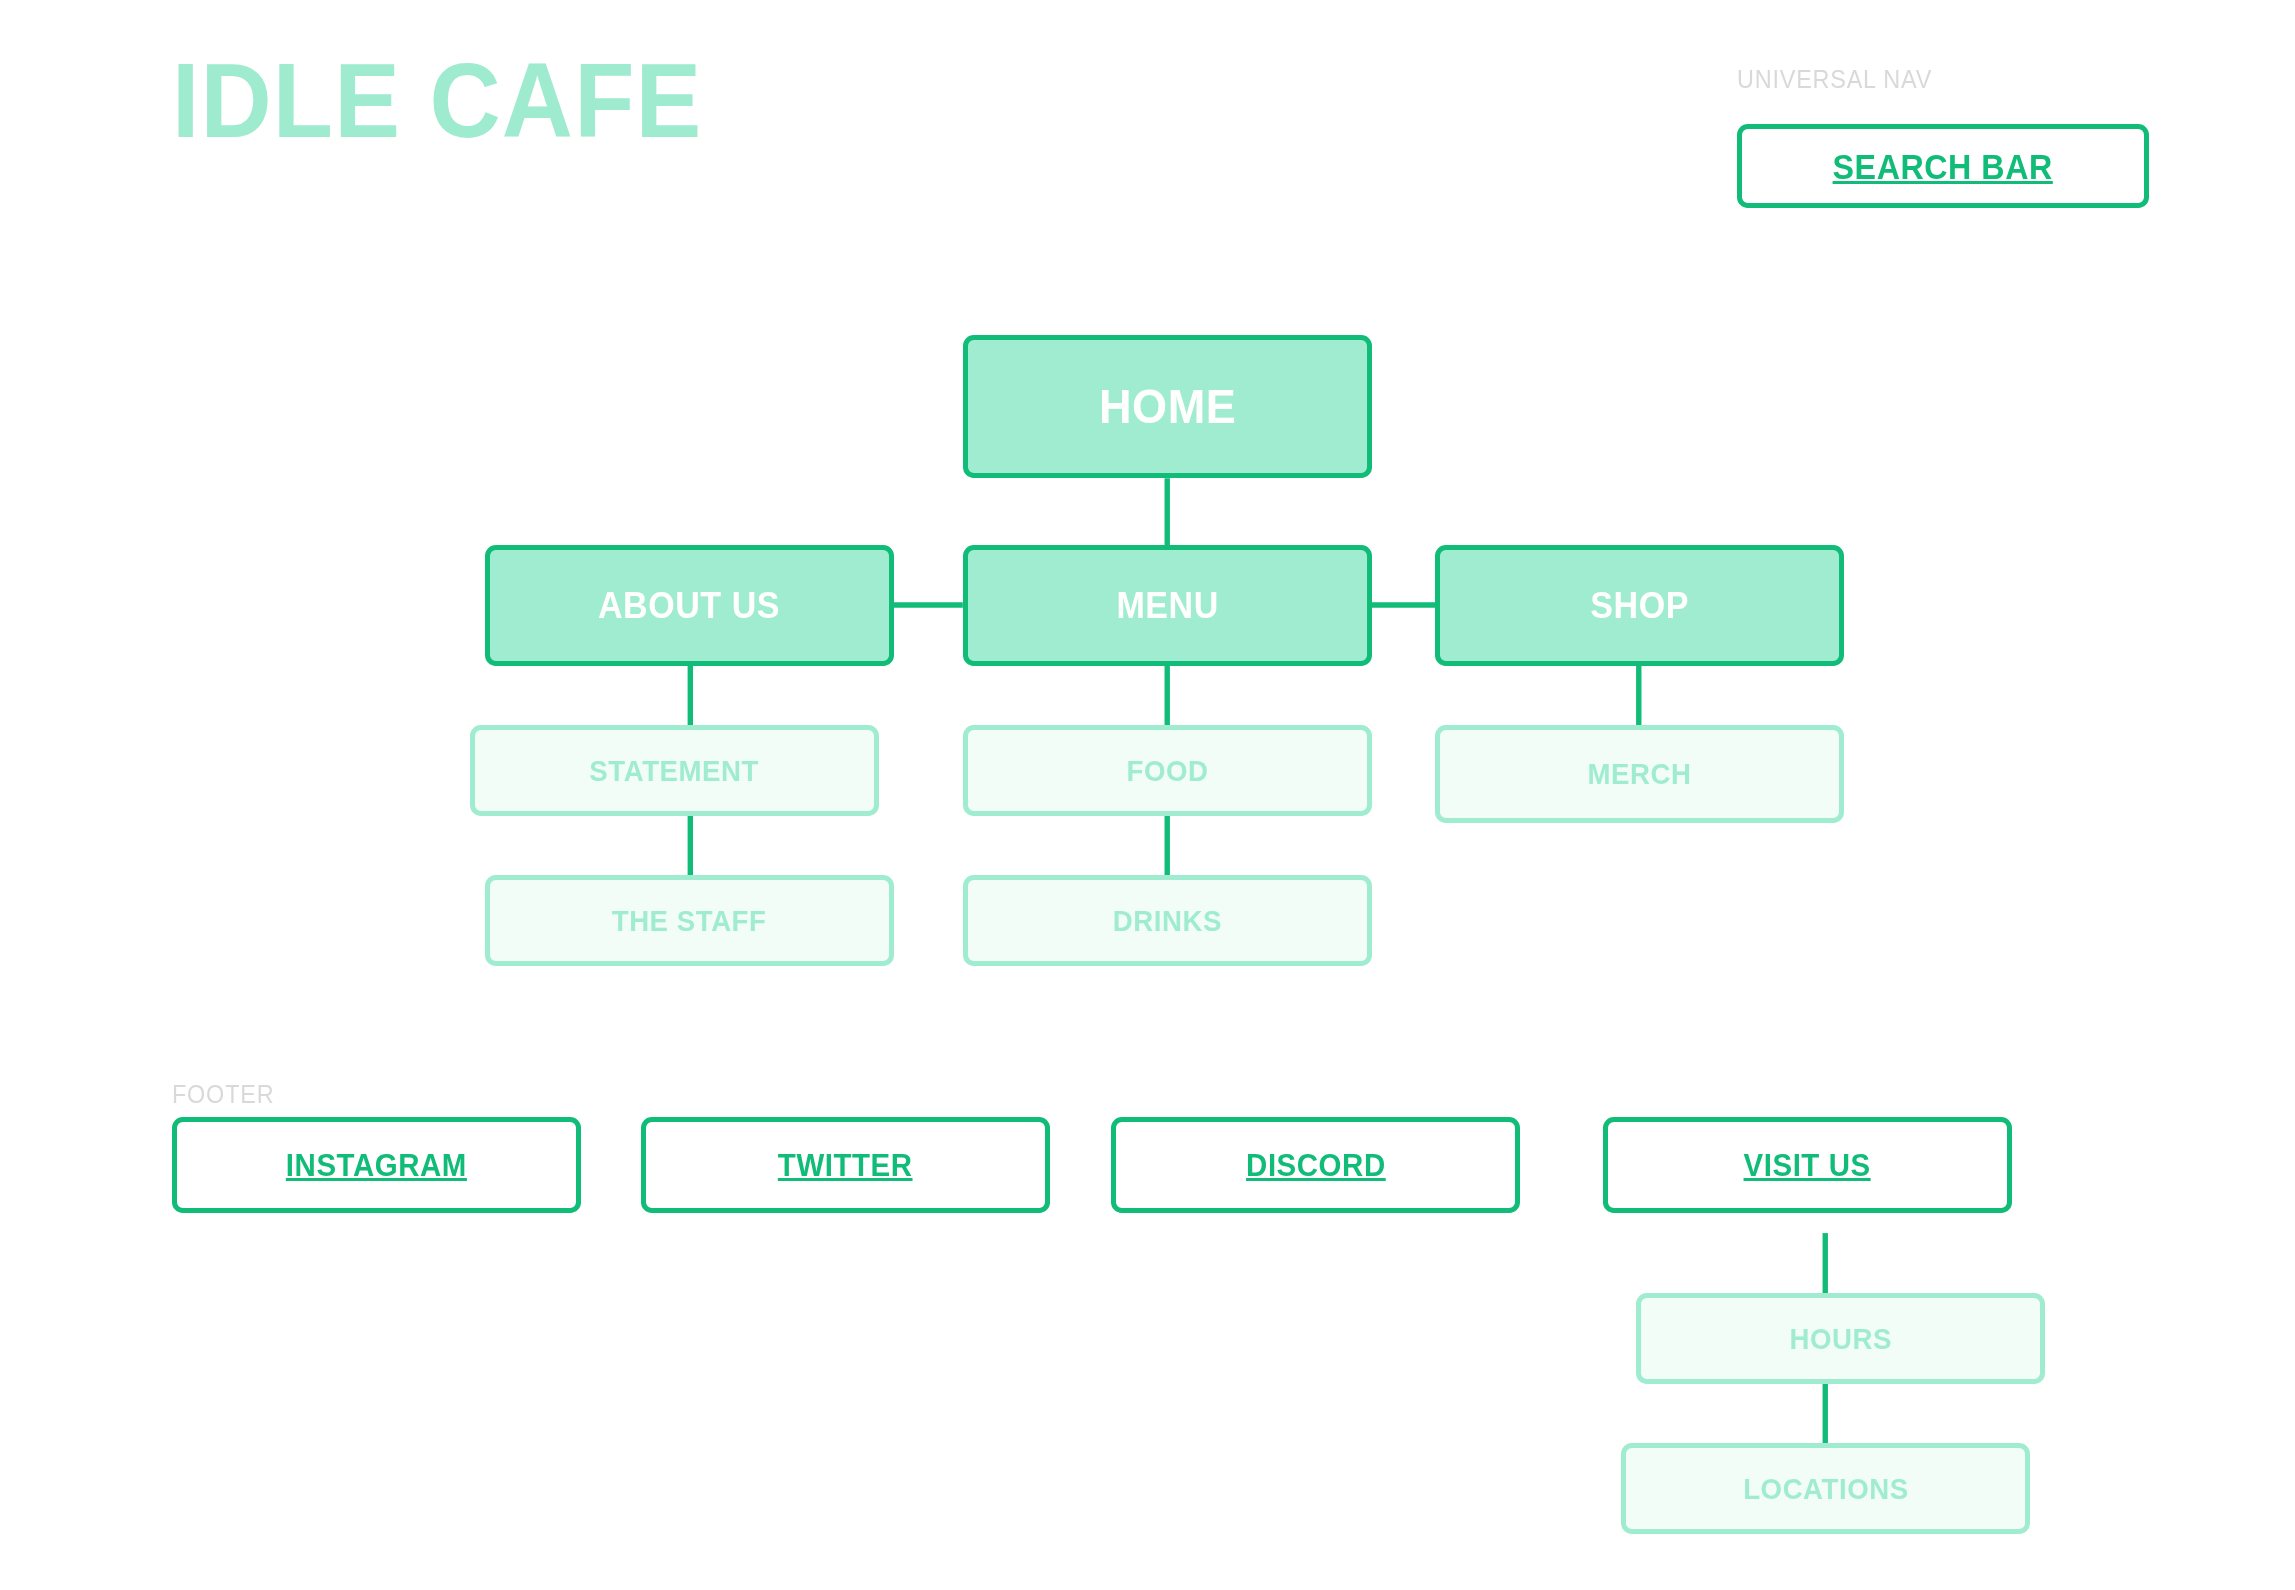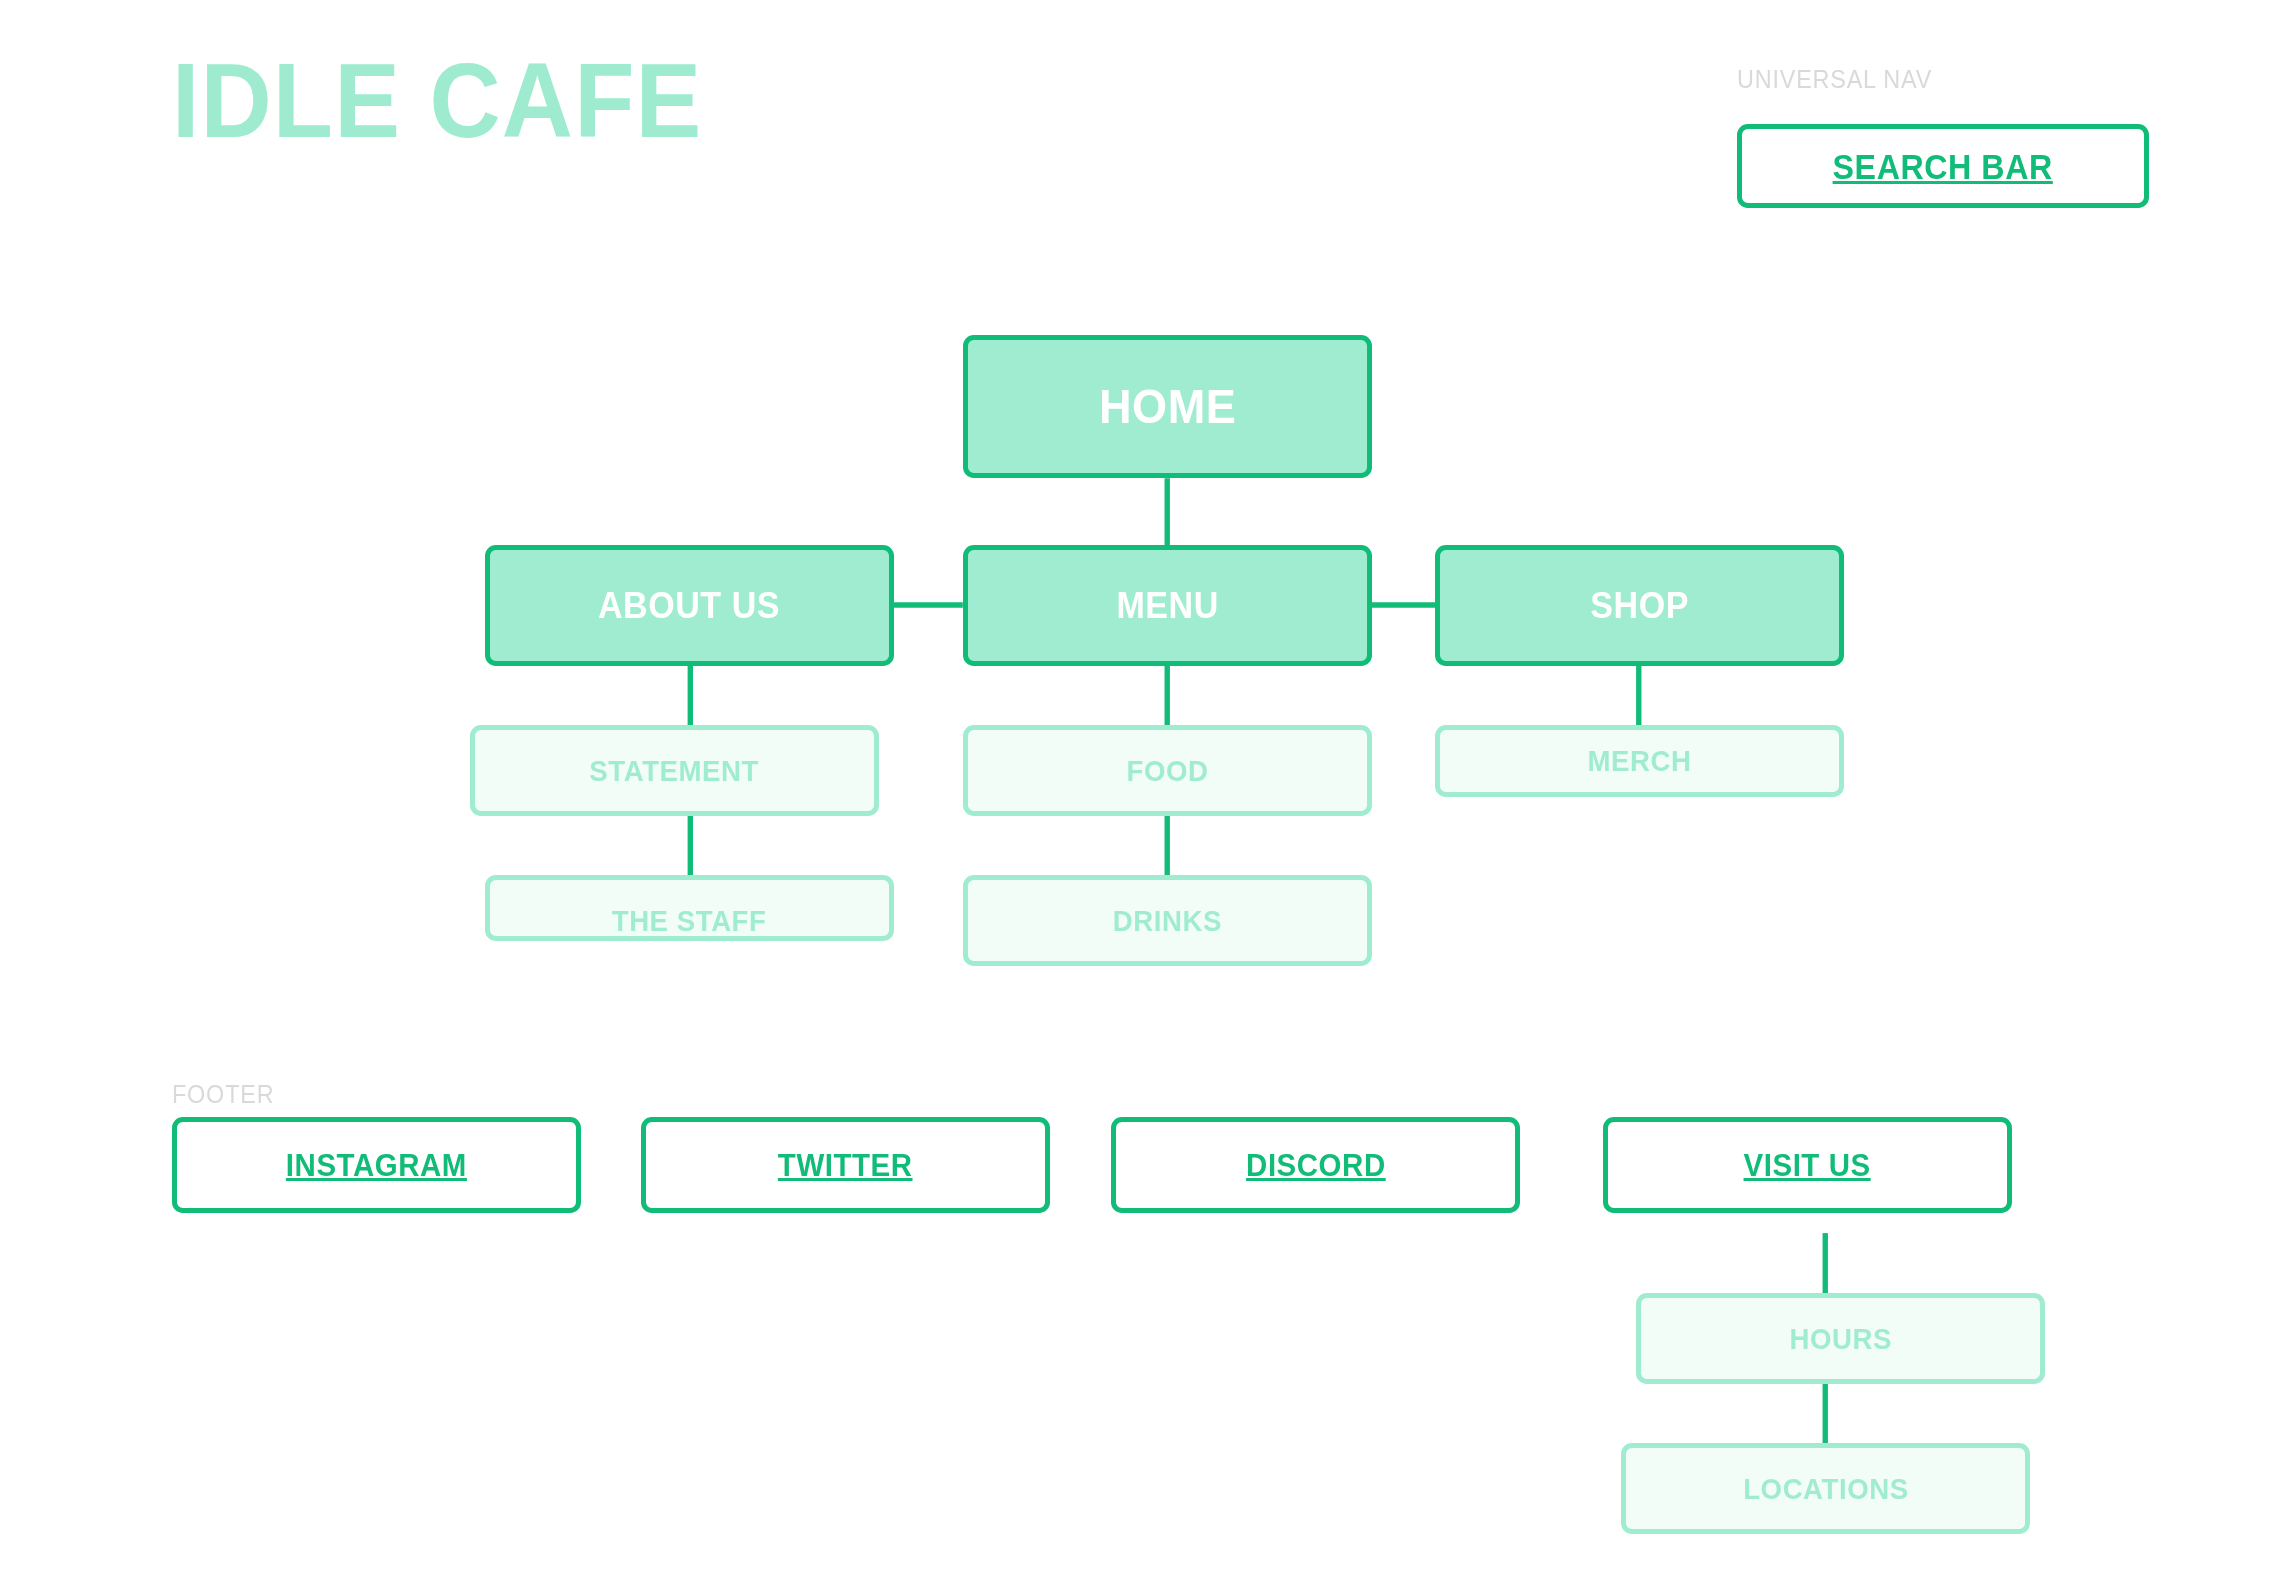--- a/index.html
+++ b/index.html
@@ -163,33 +163,33 @@
   </div>
 
   <div class="node node--primary sz-level1" style="left:963px; top:545px; width:409px; height:121px;">
     <span>MENU</span>
   </div>
 
   <div class="node node--secondary sz-level2" style="left:470px; top:725px; width:409px; height:91px;">
     <span>STATEMENT</span>
   </div>
 
-  <div class="node node--secondary sz-level2" style="left:485px; top:875px; width:409px; height:66px;align-items:flex-end;">
+  <div class="node node--secondary sz-level2" style="left:485px; top:875px; width:409px; height:91px;">
     <span>THE STAFF</span>
   </div>
 
   <div class="node node--secondary sz-level2" style="left:963px; top:725px; width:409px; height:91px;">
     <span>FOOD</span>
   </div>
 
   <div class="node node--secondary sz-level2" style="left:963px; top:875px; width:409px; height:91px;">
     <span>DRINKS</span>
   </div>
 
-  <div class="node node--secondary sz-level2" style="left:1435px; top:725px; width:409px; height:72px;">
+  <div class="node node--secondary sz-level2" style="left:1435px; top:725px; width:409px; height:98px;">
     <span>MERCH</span>
   </div>
 
   <div class="section-label" id="label-footer">FOOTER</div>
 
   <div class="node node--outline sz-outline" style="left:172px; top:1117px; width:409px; height:96px;">
     <span>INSTAGRAM</span>
   </div>
 
   <div class="node node--outline sz-outline" style="left:641px; top:1117px; width:409px; height:96px;">

